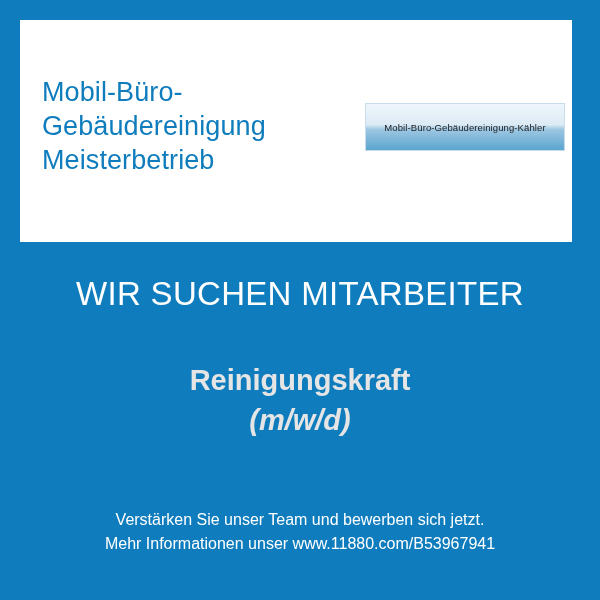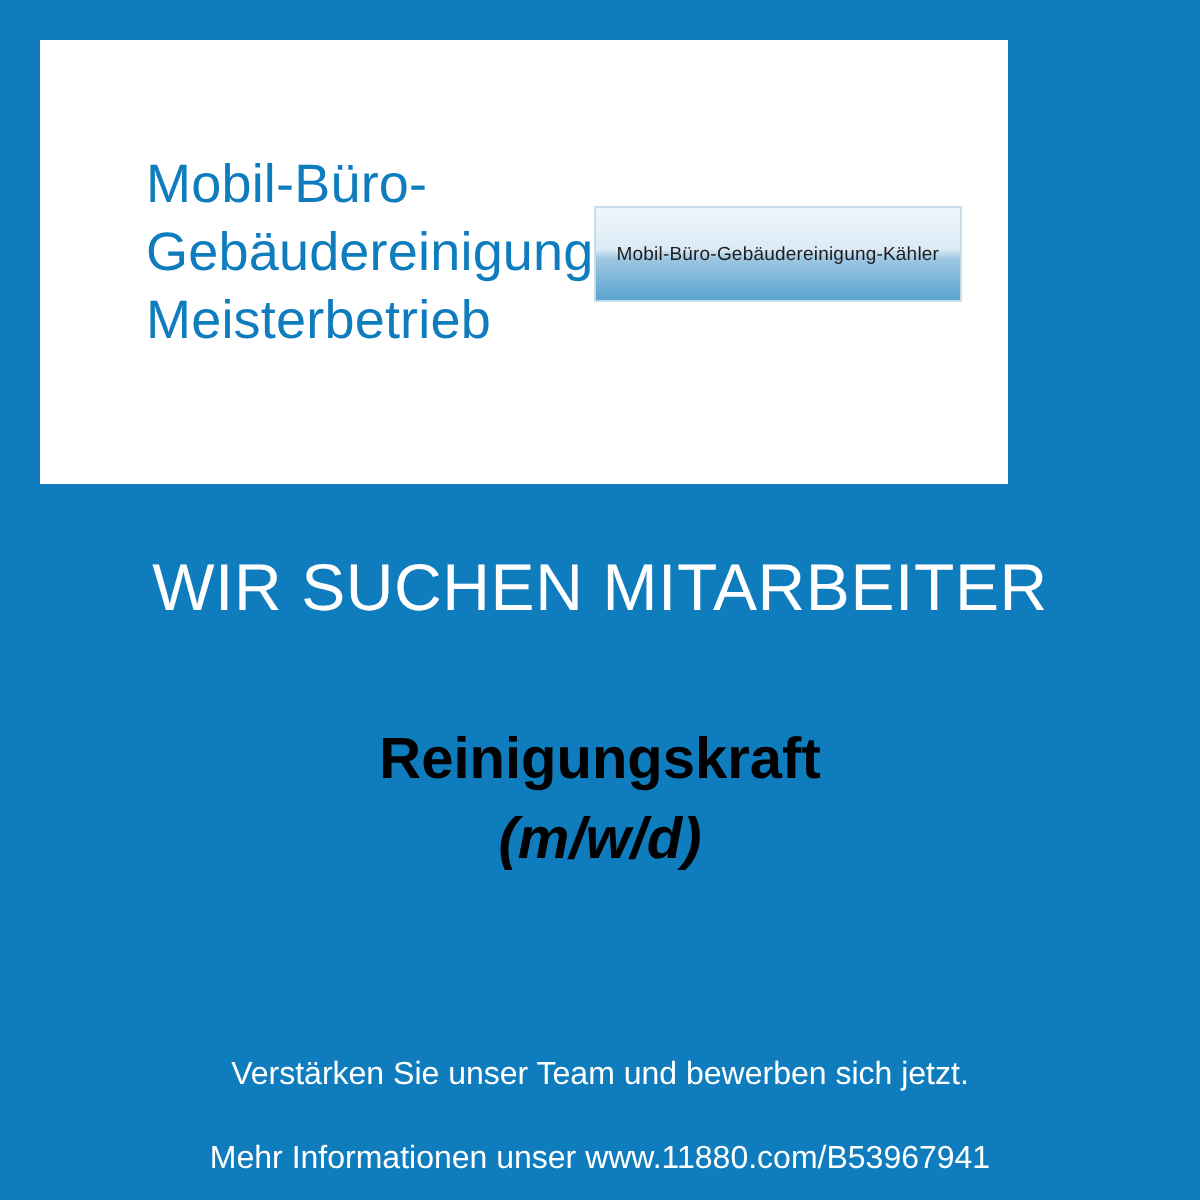--- a/index.html
+++ b/index.html
@@ -17,40 +17,39 @@
     position: relative;
     width: 600px;
     height: 600px;
     background: #0f7dbd;
     box-sizing: border-box;
   }
   .header-card {
     position: absolute;
     left: 20px;
     top: 20px;
-    width: 484px;
+    width: 552px;
     height: 222px;
     background: #ffffff;
     box-sizing: border-box;
     display: flex;
     align-items: flex-start;
     justify-content: space-between;
-    padding-left: 31px;
   }
   .company-name {
     margin: 55px 0 0 22px;
     font-size: 27px;
     line-height: 34px;
     color: #0f7dbd;
     font-weight: normal;
     letter-spacing: 0.1px;
     white-space: pre-line;
   }
   .logo-box {
-    margin: 83px 23px 0 0;
+    margin: 83px 7px 0 0;
     width: 200px;
     height: 48px;
     background: linear-gradient(to bottom, #eef6fb 0%, #dceaf5 45%, #9ec7e2 55%, #5ba5cf 100%);
     border: 1px solid #c8dcea;
     box-sizing: border-box;
     display: flex;
     align-items: center;
     justify-content: center;
   }
   .logo-text {
@@ -68,42 +67,41 @@
     color: #ffffff;
     font-size: 33px;
     letter-spacing: 0.3px;
   }
   .job-title {
     position: absolute;
     left: 0;
     top: 360px;
     width: 600px;
     text-align: center;
-    color: #000000;
+    color: #e5e5e5;
     font-size: 29px;
     font-weight: bold;
     line-height: 40px;
   }
   .job-title .line2 {
     display: block;
     font-style: italic;
   }
   .footer {
     position: absolute;
     left: 0;
     top: 508px;
     width: 600px;
     text-align: center;
     color: #ffffff;
     font-size: 16px;
     line-height: 24px;
   }
   .footer span {
     display: block;
-    margin-top: 18px;
   }
 </style>
 </head>
 <body>
 
 <div class="poster">
 
   <div class="header-card">
     <div class="company-name">Mobil-Büro-
 Gebäudereinigung

